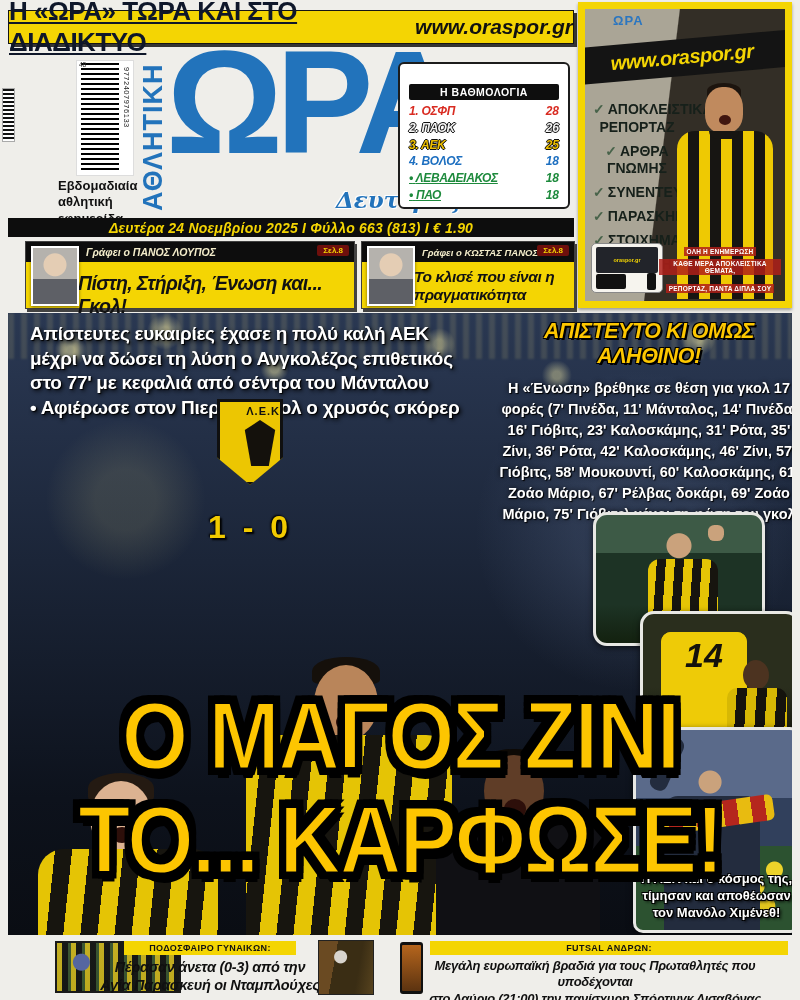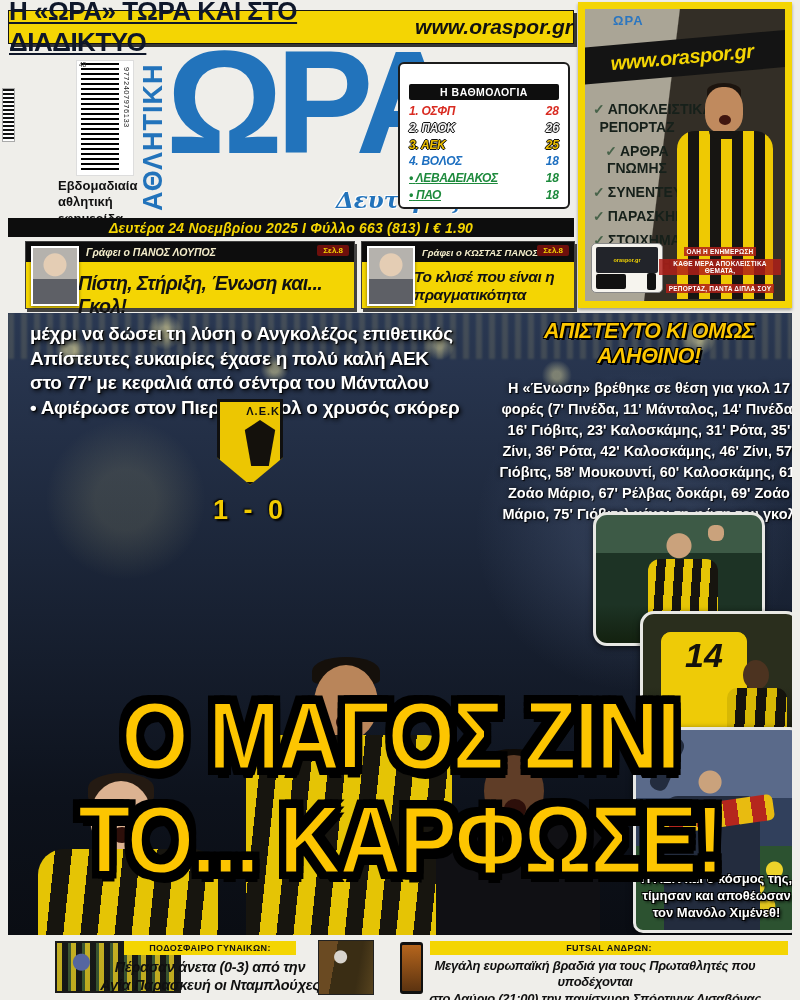--- a/index.html
+++ b/index.html
@@ -124,21 +124,21 @@
     text-shadow:2px 2px 0 #000, -1px -1px 0 #000, 1px -1px 0 #000, -1px 1px 0 #000; }
   .story-body { margin:9px 2px 0; color:#fff; font-weight:700; font-size:14.5px; line-height:1.45;
     text-shadow:1px 1px 1px #000, 0 0 5px rgba(0,0,0,.8); }
 
   .match { position:absolute; left:152px; top:86px; width:180px; text-align:center; }
   .crests { display:flex; justify-content:center; gap:12px; }
   .crest { width:66px; height:86px; background:#ecc602; border:3px solid #101010; clip-path:polygon(0 0,100% 0,100% 68%,50% 100%,0 68%);
     display:flex; flex-direction:column; align-items:flex-end; padding-top:3px; }
   .crest-label { font-size:11px; font-weight:900; color:#101010; letter-spacing:1px; }
   .crest-emblem { margin-top:3px; width:40px; height:46px; background:#14110c; clip-path:polygon(50% 0,88% 22%,72% 100%,28% 100%,12% 22%); }
-  .score { margin-top:10px; color:#f2cb00; font-size:27px; font-weight:900; letter-spacing:4px;
+  .score { margin-top:24px; color:#f2cb00; font-size:32px; font-weight:900; letter-spacing:4px;
     text-shadow:2px 2px 2px #000, -1px -1px 2px #000; }
 
   .headline { position:absolute; left:0; width:100%; text-align:center; color:#fdc500; font-weight:900;
     font-size:86px; letter-spacing:-2px; line-height:1; transform:scaleY(1.12); transform-origin:top center;
     -webkit-text-stroke:2.5px #000;
     text-shadow:-6px -6px 0 #000, 6px -6px 0 #000, -6px 6px 0 #000, 6px 6px 0 #000,
       -6px 0 0 #000, 6px 0 0 #000, 0 -6px 0 #000, 0 6px 0 #000, 4px 8px 0 #000; z-index:6; }
   .headline.l1 { top:374px; }
   .headline.l2 { top:478px; }
 
@@ -314,22 +314,22 @@
         <div class="p-torso striped"></div>
     </div>
     <div class="player p-right">
       <div class="p-hair"></div>
         <div class="p-head"></div>
         <div class="p-mouth"></div>
         <div class="p-torso"></div>
     </div>
 
     <div class="deck">
+      <span>Απίστευτες ευκαιρίες έχασε η πολύ καλή ΑΕΚ</span>
       <span>μέχρι να δώσει τη λύση ο Ανγκολέζος επιθετικός</span>
-      <span>Απίστευτες ευκαιρίες έχασε η πολύ καλή ΑΕΚ</span>
       <span>στο 77' με κεφαλιά από σέντρα του Μάνταλου</span>
       <span>• Αφιέρωσε στον Πιερό το γκολ ο χρυσός σκόρερ</span>
     </div>
 
     <div class="story">
       <div class="story-head">ΑΠΙΣΤΕΥΤΟ ΚΙ ΟΜΩΣ ΑΛΗΘΙΝΟ!</div>
       <div class="story-body">Η «Ένωση» βρέθηκε σε θέση για γκολ 17 φορές (7' Πινέδα, 11' Μάνταλος, 14' Πινέδα, 16' Γιόβιτς, 23' Καλοσκάμης, 31' Ρότα, 35' Ζίνι, 36' Ρότα, 42' Καλοσκάμης, 46' Ζίνι, 57' Γιόβιτς, 58' Μουκουντί, 60' Καλοσκάμης, 61' Ζοάο Μάριο,  67' Ρέλβας δοκάρι, 69' Ζοάο Μάριο, 75' Γιόβιτς) μέχρι τη φάση του γκολ</div>
     </div>
 
     <div class="match">

